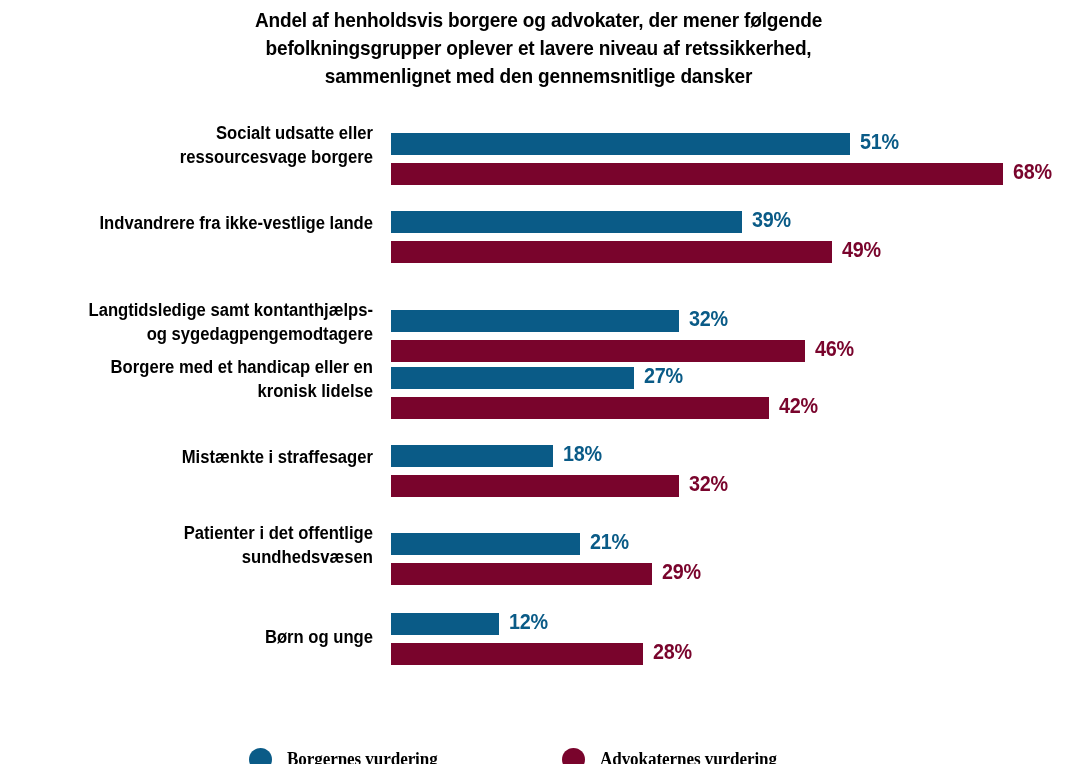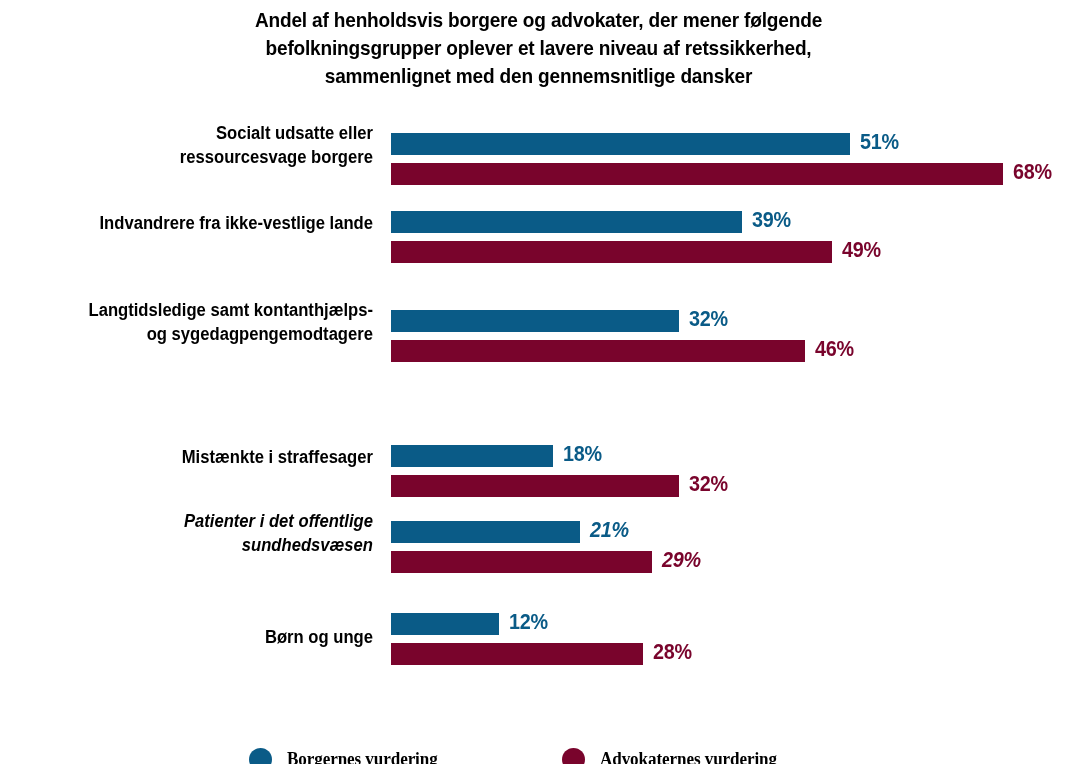--- a/index.html
+++ b/index.html
@@ -170,34 +170,46 @@
     <div class="bar-row blue">
       <div class="bar blue" style="width:288px;"></div>
       <div class="bar-value blue" style="left:298px;">32%</div>
     </div>
     <div class="bar-row red">
       <div class="bar red" style="width:414px;"></div>
       <div class="bar-value red" style="left:424px;">46%</div>
     </div>
   </div>
 
+  <div class="group" style="top:234px;">
+    <div class="cat-label" style="top:1px;">Borgere med et handicap eller en
+kronisk lidelse</div>
+    <div class="bar-row blue">
+      <div class="bar blue" style="width:243px;"></div>
+      <div class="bar-value blue" style="left:253px;">27%</div>
+    </div>
+    <div class="bar-row red">
+      <div class="bar red" style="width:378px;"></div>
+      <div class="bar-value red" style="left:388px;">42%</div>
+    </div>
+  </div>
 
   <div class="group" style="top:312px;">
     <div class="cat-label" style="top:13px;">Mistænkte i straffesager</div>
     <div class="bar-row blue">
       <div class="bar blue" style="width:162px;"></div>
       <div class="bar-value blue" style="left:172px;">18%</div>
     </div>
     <div class="bar-row red">
       <div class="bar red" style="width:288px;"></div>
       <div class="bar-value red" style="left:298px;">32%</div>
     </div>
   </div>
 
-  <div class="group" style="top:388px;font-style:italic;">
+  <div class="group" style="top:400px;">
     <div class="cat-label" style="top:1px;">Patienter i det offentlige
 sundhedsvæsen</div>
     <div class="bar-row blue">
       <div class="bar blue" style="width:189px;"></div>
       <div class="bar-value blue" style="left:199px;">21%</div>
     </div>
     <div class="bar-row red">
       <div class="bar red" style="width:261px;"></div>
       <div class="bar-value red" style="left:271px;">29%</div>
     </div>

